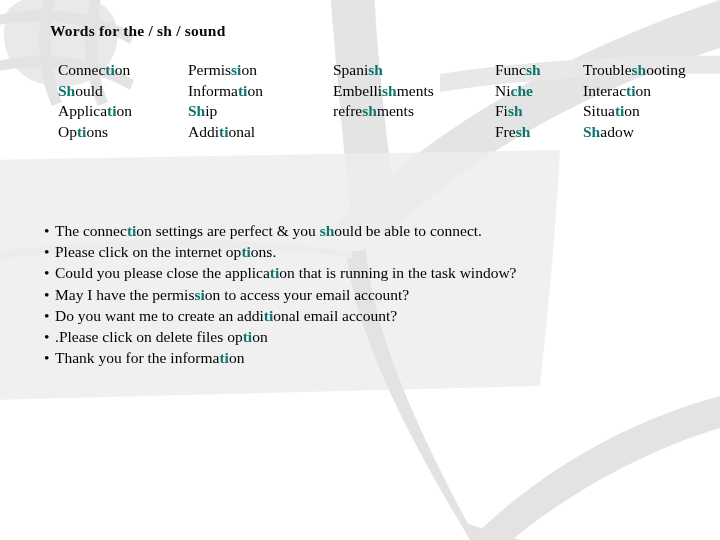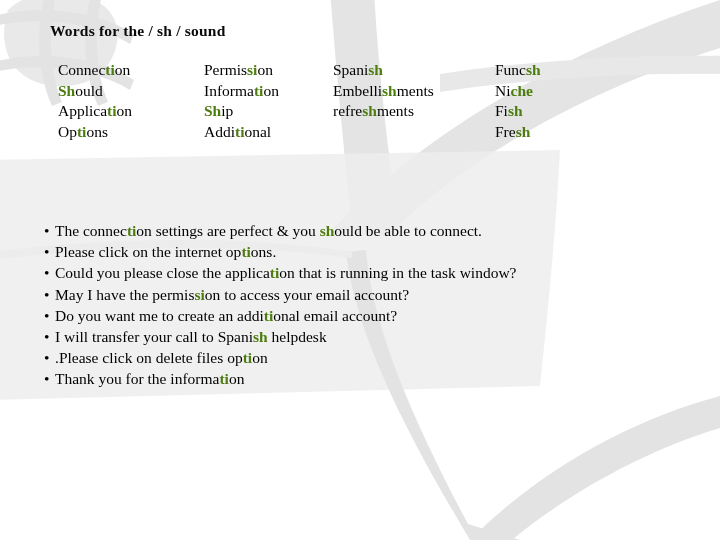--- a/index.html
+++ b/index.html
@@ -28,21 +28,21 @@
   }
   #content {
     position: absolute;
     left: 0;
     top: 0;
     width: 720px;
     height: 540px;
     z-index: 1;
   }
   .hl {
-    color: #4d7c0f;
+    color: #0f766e;
     font-weight: bold;
   }
   .heading {
     position: absolute;
     font-family: "Liberation Serif", "DejaVu Serif", serif;
     font-weight: bold;
     font-size: 15.5px;
     letter-spacing: 0.2px;
     color: #0a0a0a;
     white-space: pre;
@@ -53,21 +53,21 @@
   .word-col {
     position: absolute;
     top: 60px;
     font-size: 15.5px;
     line-height: 20.5px;
     white-space: nowrap;
   }
   .word-item { display: block; }
 
   #col-1 { left: 58px; }
-  #col-2 { left: 204px; }
+  #col-2 { left: 188px; }
   #col-3 { left: 333px; }
   #col-4 { left: 495px; }
   #col-5 { left: 583px; }
 
   #sentence-list {
     position: absolute;
     left: 44px;
     top: 220px;
     margin: 0;
     padding: 0;
@@ -133,27 +133,32 @@
         <span class="word-item"><span>Spani</span><span class="hl">sh</span></span>
         <span class="word-item"><span>Embelli</span><span class="hl">sh</span><span>ments</span></span>
         <span class="word-item"><span>refre</span><span class="hl">sh</span><span>ments</span></span>
       </div>
     <div class="word-col" id="col-4">
         <span class="word-item"><span>Func</span><span class="hl">sh</span></span>
         <span class="word-item"><span>Ni</span><span class="hl">che</span></span>
         <span class="word-item"><span>Fi</span><span class="hl">sh</span></span>
         <span class="word-item"><span>Fre</span><span class="hl">sh</span></span>
       </div>
+    <div class="word-col" id="col-5">
+        <span class="word-item"><span>Trouble</span><span class="hl">sh</span><span>ooting</span></span>
+        <span class="word-item"><span>Interac</span><span class="hl">ti</span><span>on</span></span>
+        <span class="word-item"><span>Situa</span><span class="hl">ti</span><span>on</span></span>
+        <span class="word-item"><span class="hl">Sh</span><span>adow</span></span>
+      </div>
 
 
     <ul id="sentence-list">
         <li><span class="bullet">•</span><span>The connec</span><span class="hl">ti</span><span>on settings are perfect &amp; you </span><span class="hl">sh</span><span>ould be able to connect.</span></li>
         <li><span class="bullet">•</span><span>Please click on the internet op</span><span class="hl">ti</span><span>ons.</span></li>
         <li><span class="bullet">•</span><span>Could you please close the applica</span><span class="hl">ti</span><span>on that is running in the task window?</span></li>
         <li><span class="bullet">•</span><span>May I have the permis</span><span class="hl">si</span><span>on to access your email account?</span></li>
         <li><span class="bullet">•</span><span>Do you want me to create an addi</span><span class="hl">ti</span><span>onal email account?</span></li>
-        <li><span class="bullet">•</span><span>I will transfer your call to Spani</span><span class="hl">sh</span><span> helpdesk</span></li>
         <li><span class="bullet">•</span><span>.Please click on delete files op</span><span class="hl">ti</span><span>on</span></li>
         <li><span class="bullet">•</span><span>Thank you for the informa</span><span class="hl">ti</span><span>on</span></li>
       </ul>
 
   </div>
 </div>
 
 </body></html>

